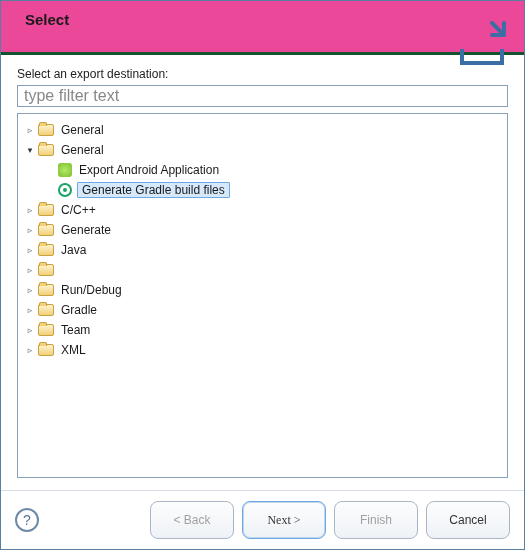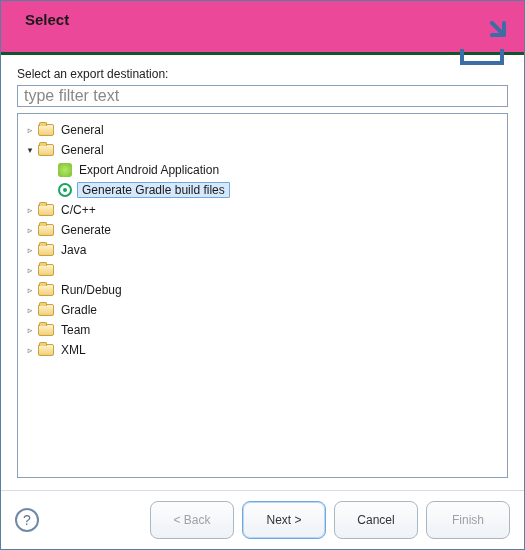--- a/index.html
+++ b/index.html
@@ -37,21 +37,21 @@
   .leaf-gradle::after { content:""; position:absolute; left:3px; top:3px; width:4px; height:4px; background:#1aa267; border-radius:50%; }
   .selected .label-box { background:#d6e8fb; border:1px solid #6fa8e0; border-radius:1px; padding:0 4px; }
   .label-box { padding:0 2px; }
   .children { padding-left: 20px; list-style:none; }
 
   .footer { border-top:1px solid #d6dde6; padding:10px 14px; display:flex; align-items:center; gap:8px; }
   .help-btn { width:24px; height:24px; border:2px solid #6f8aa6; border-radius:50%; display:flex; align-items:center; justify-content:center; font-size:14px; color:#5a748e; cursor:default; }
   .spacer { flex:1; }
   .wiz-btn { width:84px; height:38px; border:1px solid #a9b7c4; background:linear-gradient(#fdfdfe,#eef2f6); font-size:12px; color:#333; border-radius:8px; cursor:default;}
   .wiz-btn.disabled { color:#a0a0a0; }
-  .wiz-btn.primary { border-color:#6fa8e0; box-shadow: 0 0 0 1px #bcd7f1 inset; }
+  .wiz-btn.primary { border-color:#6fa8e0; box-shadow: 0 0 0 1px #bcd7f1 inset; font-family: Liberation Serif, serif; }
 </style>
 </head>
 <body>
 
 <div class="window">
 
 
   <div class="header">
     <div class="sel-title">Select</div>
     <svg class="hero-icon" viewBox="0 0 48 48">
@@ -152,17 +152,17 @@
           </li>
         </ul>
     </div>
   </div>
 
   <div class="footer">
     <div class="help-btn">?</div>
     <div class="spacer"></div>
     <button class="wiz-btn disabled">&lt; Back</button>
     <button class="wiz-btn primary">Next &gt;</button>
+    <button class="wiz-btn disabled">Finish</button>
     <button class="wiz-btn">Cancel</button>
-    <button class="wiz-btn disabled">Finish</button>
   </div>
 
 </div>
 
 </body></html>

